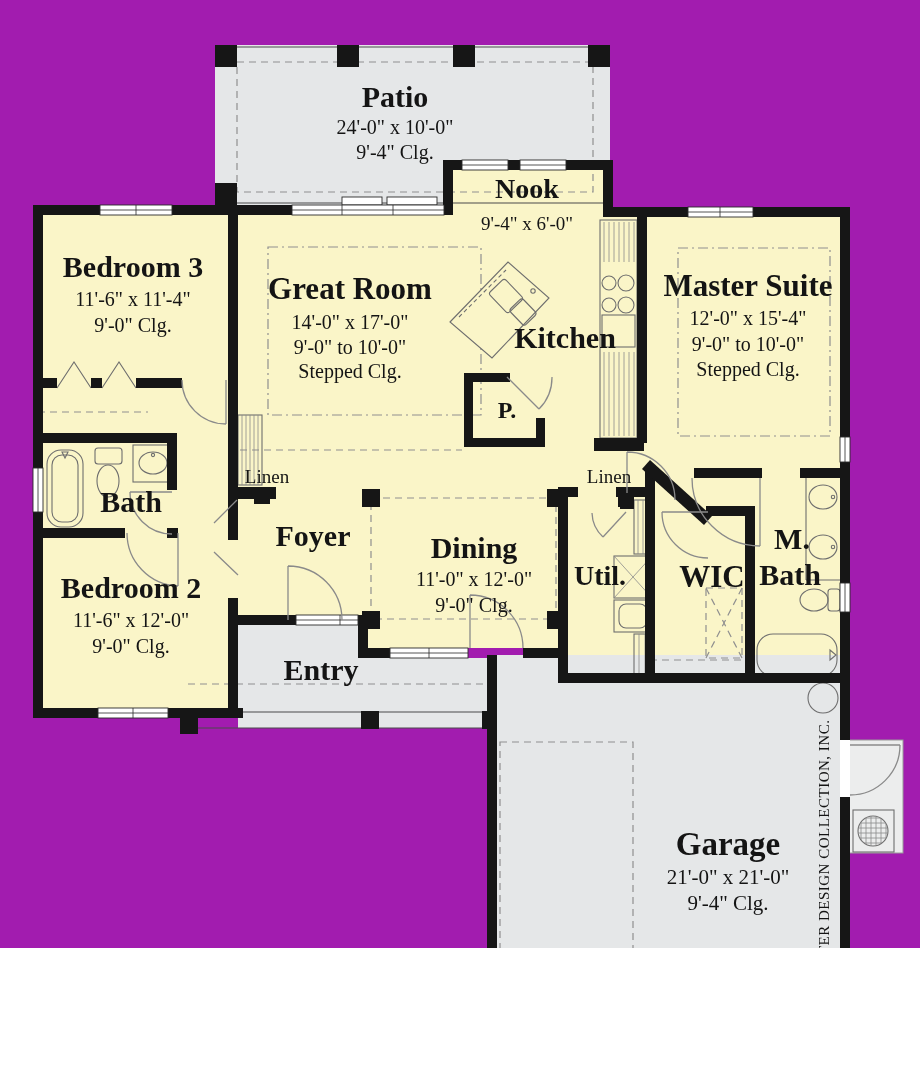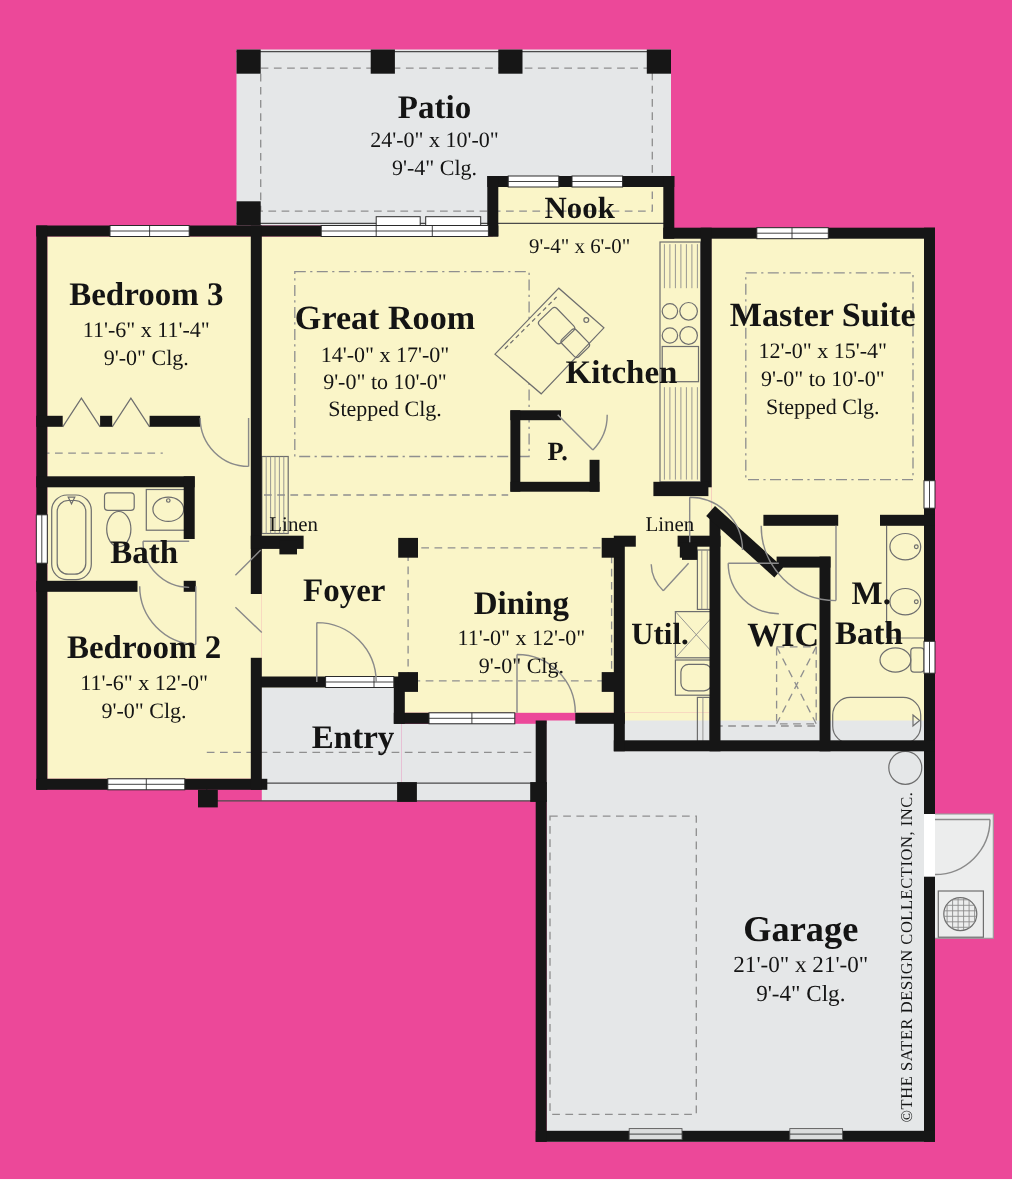--- a/index.html
+++ b/index.html
@@ -1,16 +1,16 @@
 <!DOCTYPE html>
 <html><head>
 <meta charset="utf-8">
 <style>
   html,body{margin:0;padding:0;background:#ffffff;}
-  .stage{position:relative;width:920px;height:1072px;background:#ec4899;overflow:hidden;}
+  .stage{position:relative;width:920px;height:948px;background:#a21caf;overflow:hidden;}
   svg{display:block;}
   svg text{font-family:"Liberation Serif","DejaVu Serif",serif;fill:#141414;}
   .nm{font-weight:bold;}
   .wall{fill:#161616;}
   .fx{stroke:#6e6e6e;stroke-width:1.1;fill:none;}
   .fxfill{stroke:#6e6e6e;stroke-width:1.1;fill:#FAF5C8;}
   .door{stroke:#8a8a8a;stroke-width:1.3;fill:none;}
   .dash{stroke:#8f8f8f;stroke-width:1.2;fill:none;stroke-dasharray:7 5;}
   .dashdot{stroke:#8f8f8f;stroke-width:1.2;fill:none;stroke-dasharray:10 4 2 4;}
   .win{fill:#ffffff;stroke:#2a2a2a;stroke-width:0.9;}

